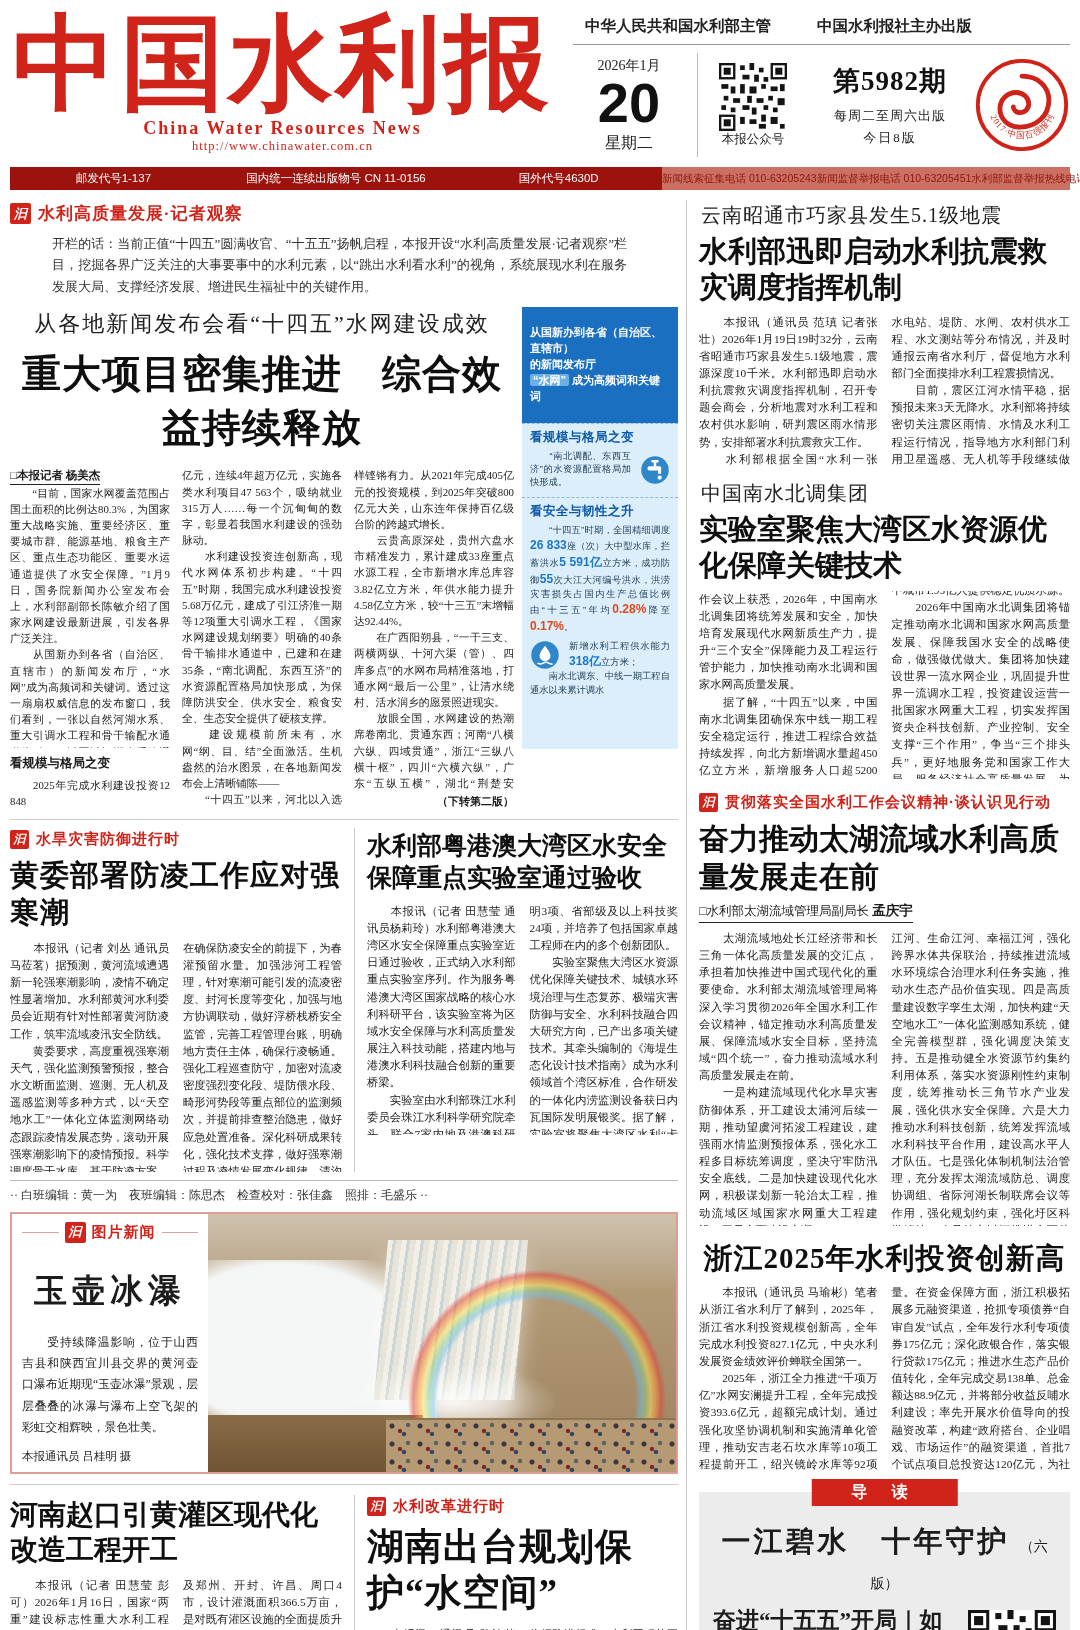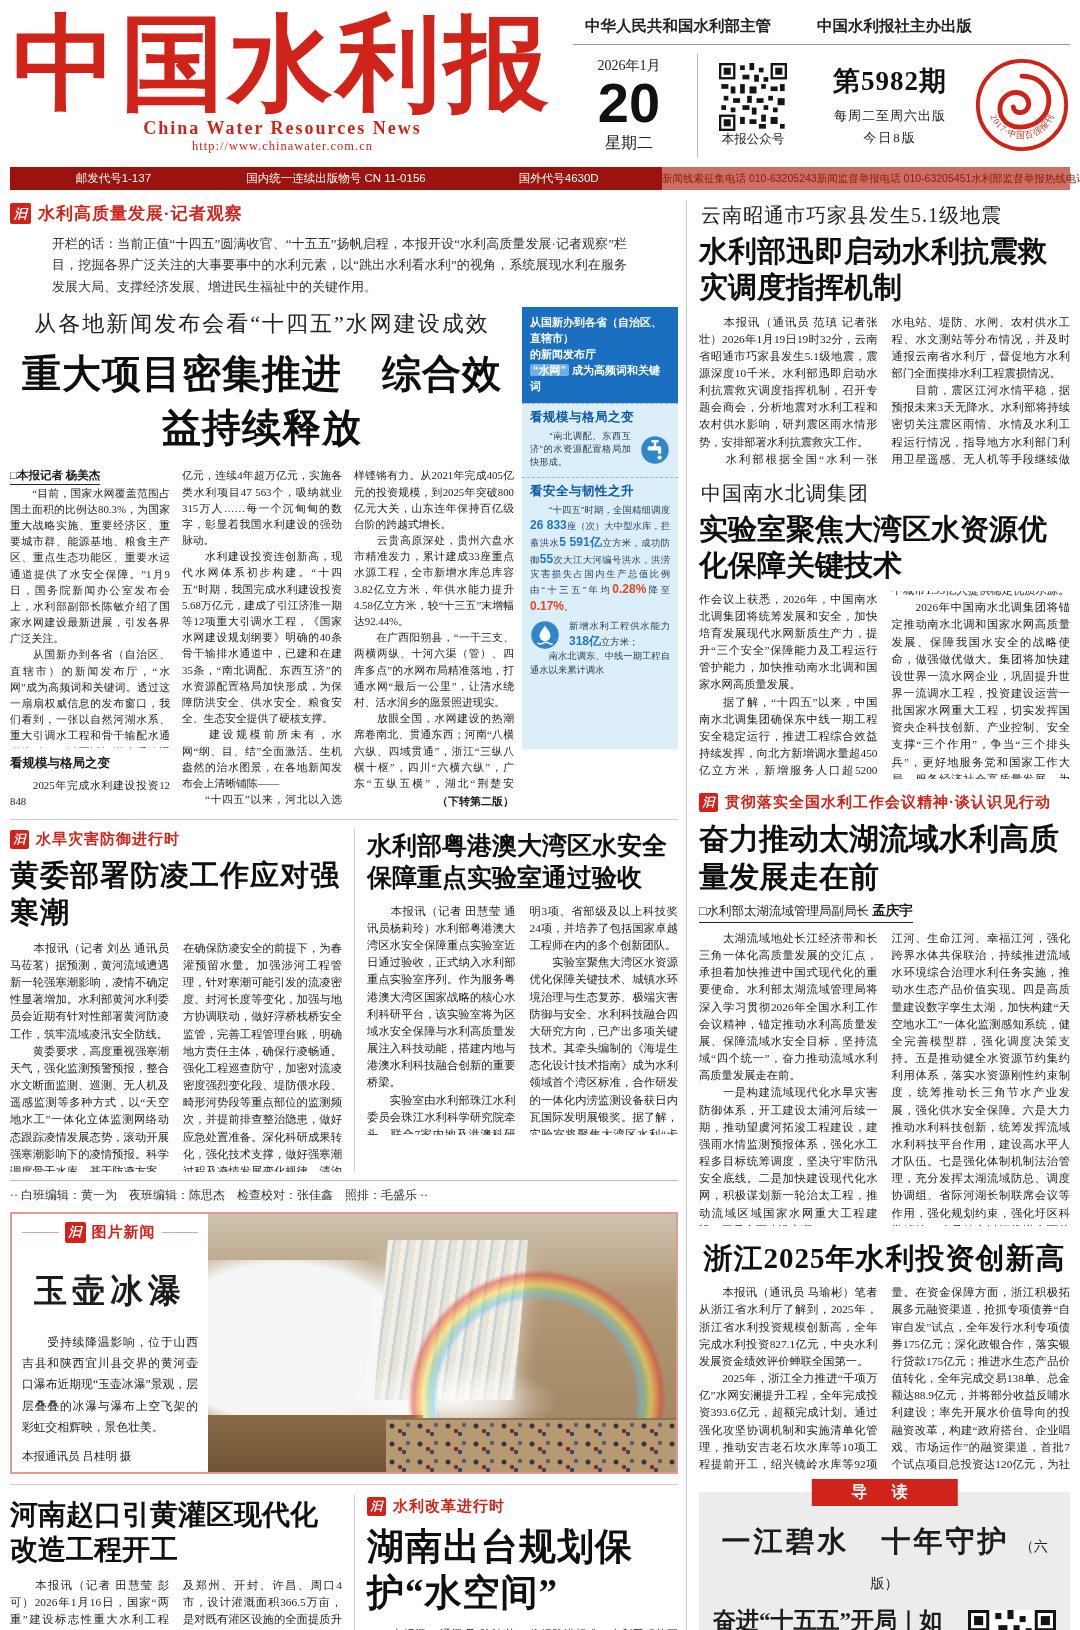--- a/index.html
+++ b/index.html
@@ -65,21 +65,21 @@
   .lcol{width:160px;font-size:10.8px;line-height:1.5;text-align:justify;display:flex;flex-direction:column;}
   .coltext{white-space:pre-line;flex:1;overflow:hidden;}
   .lead-byline{font-weight:bold;border-bottom:1.5px solid #222;padding-bottom:3px;margin-bottom:6px;font-size:11.5px;}
   .subhead{font-weight:bold;font-size:12.5px;margin:6px 0 4px 0;
            font-family:"Liberation Sans","DejaVu Sans",sans-serif;}
   .turn{text-align:right;font-weight:bold;font-size:11px;padding-top:2px;}
 
   
   .igbox{width:162px;margin-left:8px;background:#ddeefb;height:442px;overflow:hidden;
          font-family:"Liberation Sans","DejaVu Sans",sans-serif;}
-  .ig-hdr{background:#1a6fc0;color:#fff;font-size:11px;font-weight:bold;padding:8px 8px;line-height:1.45;}
+  .ig-hdr{background:#1a6fc0;color:#fff;font-size:11px;font-weight:bold;padding:18px 8px;line-height:1.45;}
   .wm{background:#6fb0e4;color:#fff;padding:0 3px;border-radius:2px;}
   .ig-sec{padding:5px 8px 7px 8px;border-top:1px dashed #8cb9de;}
   .ig-title{color:#0d5aa7;font-weight:bold;font-size:12.5px;margin-bottom:4px;letter-spacing:0.5px;}
   .ig-p{font-size:9.3px;line-height:1.42;color:#23445e;text-align:justify;margin-bottom:5px;}
   .ig-row{display:flex;align-items:center;gap:9px;}
   .ig-row .ig-p{flex:1;margin-bottom:0;}
   .hl{color:#e0481d;font-weight:bold;font-size:12px;}
   .hlb{color:#1a78c8;font-weight:bold;font-size:12px;}
   .igico{width:30px;height:30px;flex:0 0 auto;}
 

